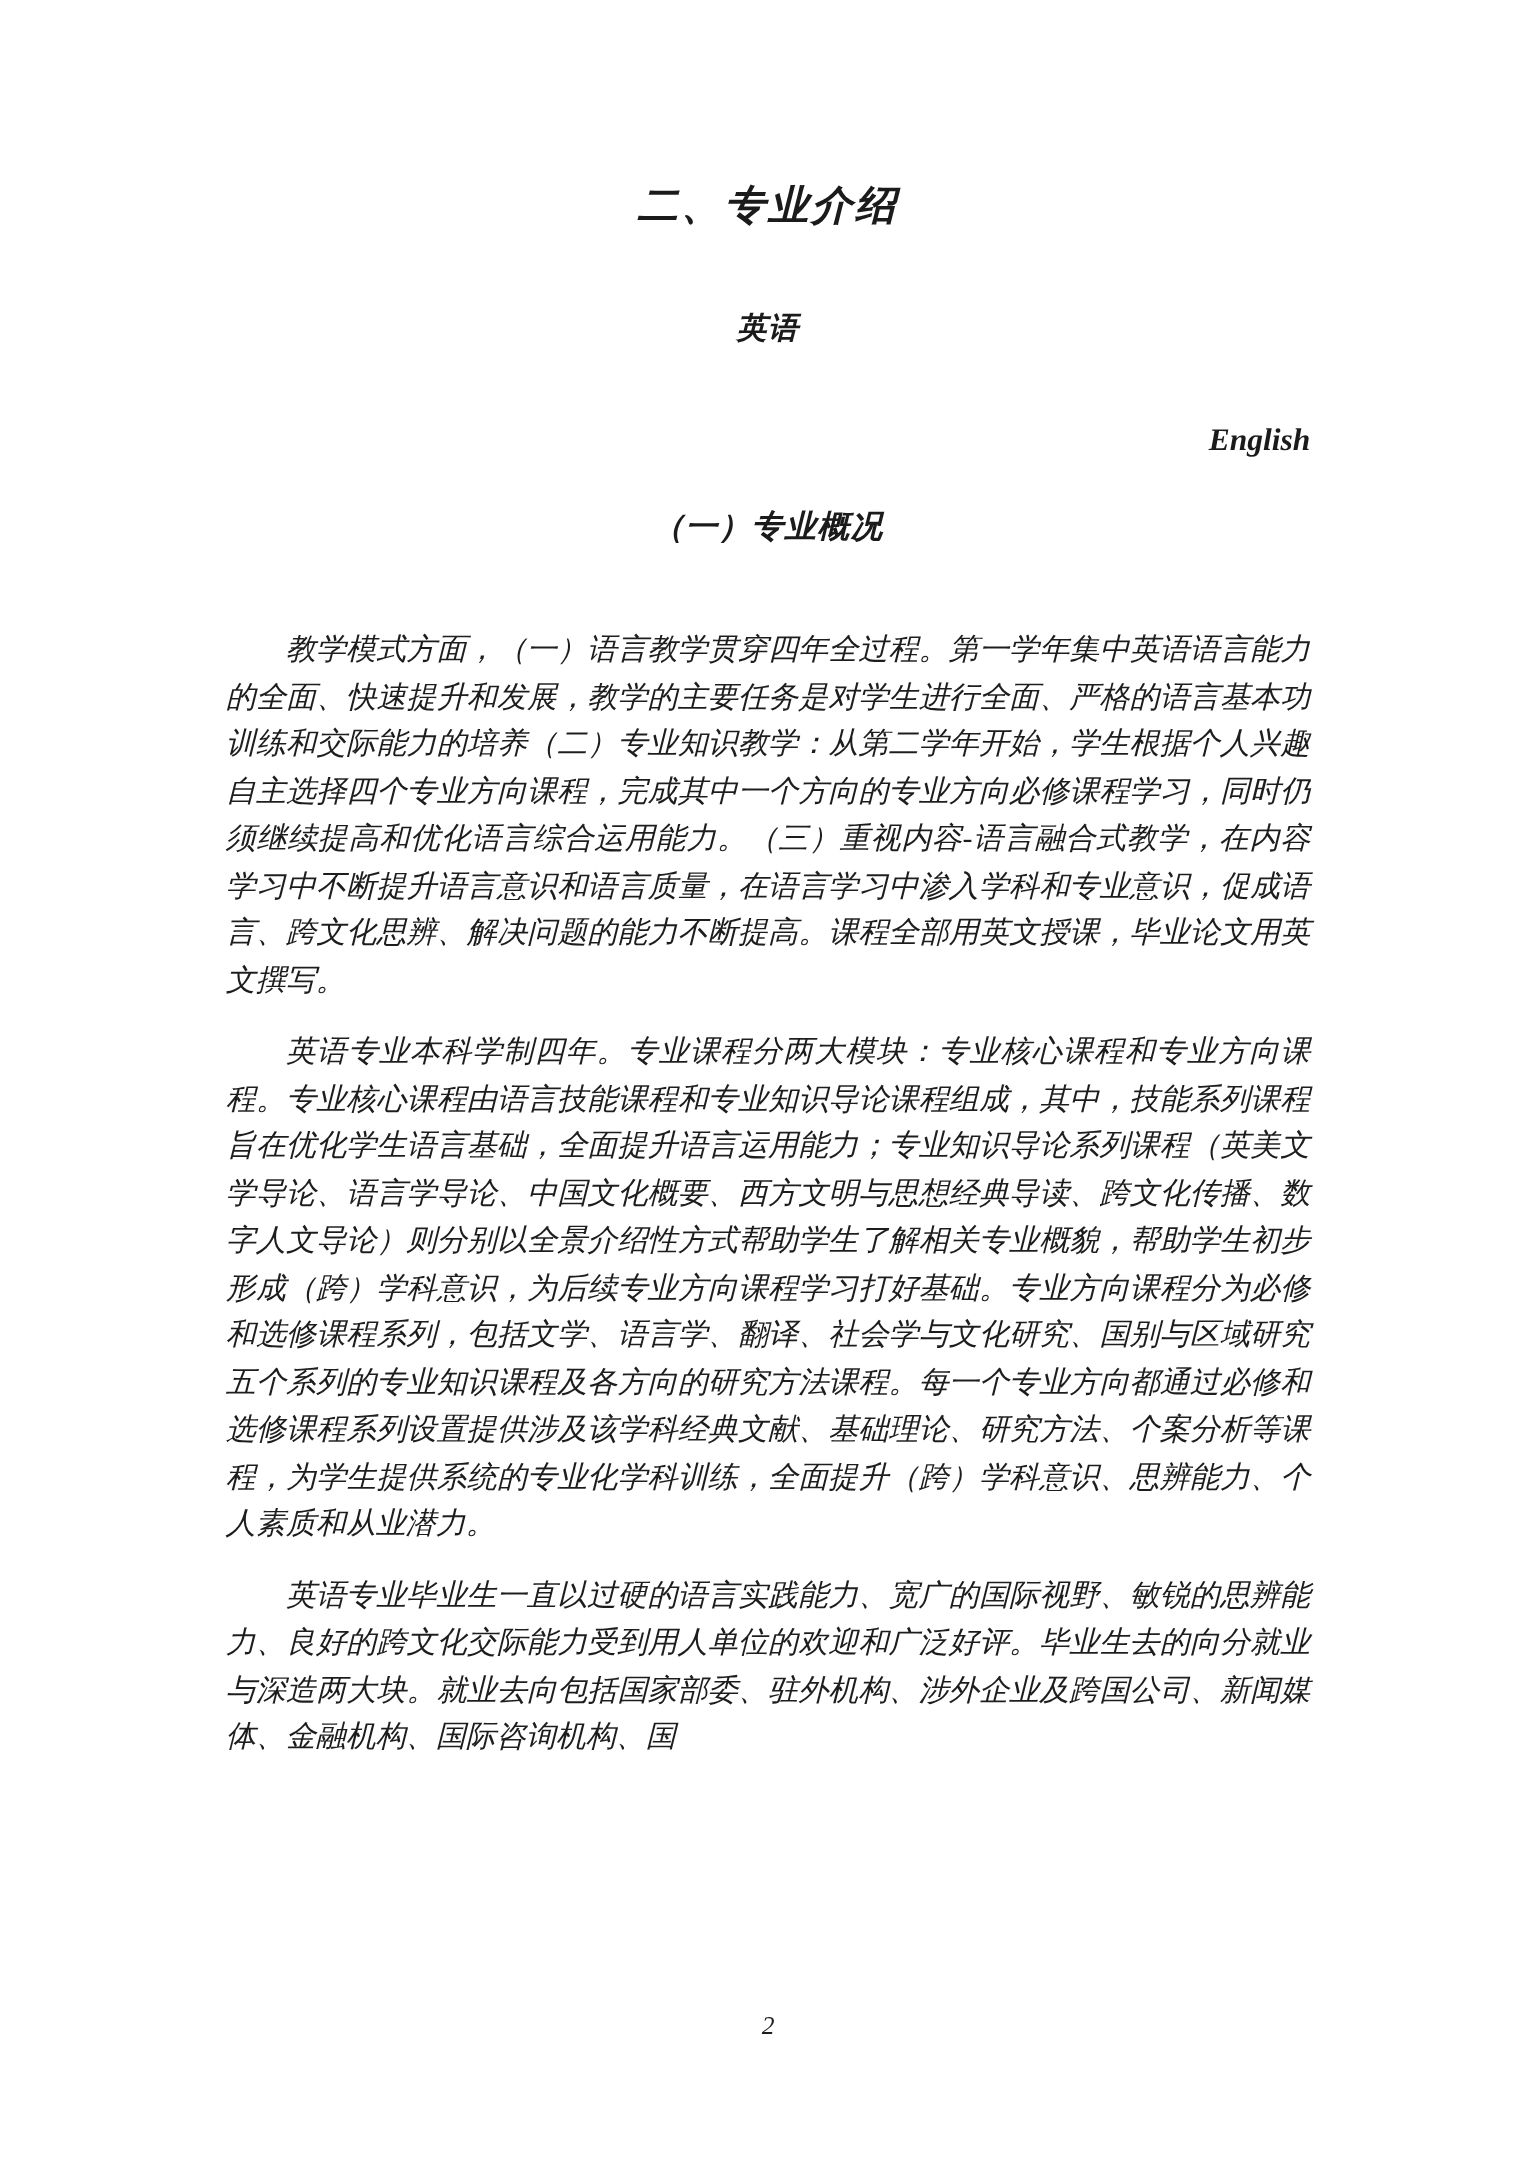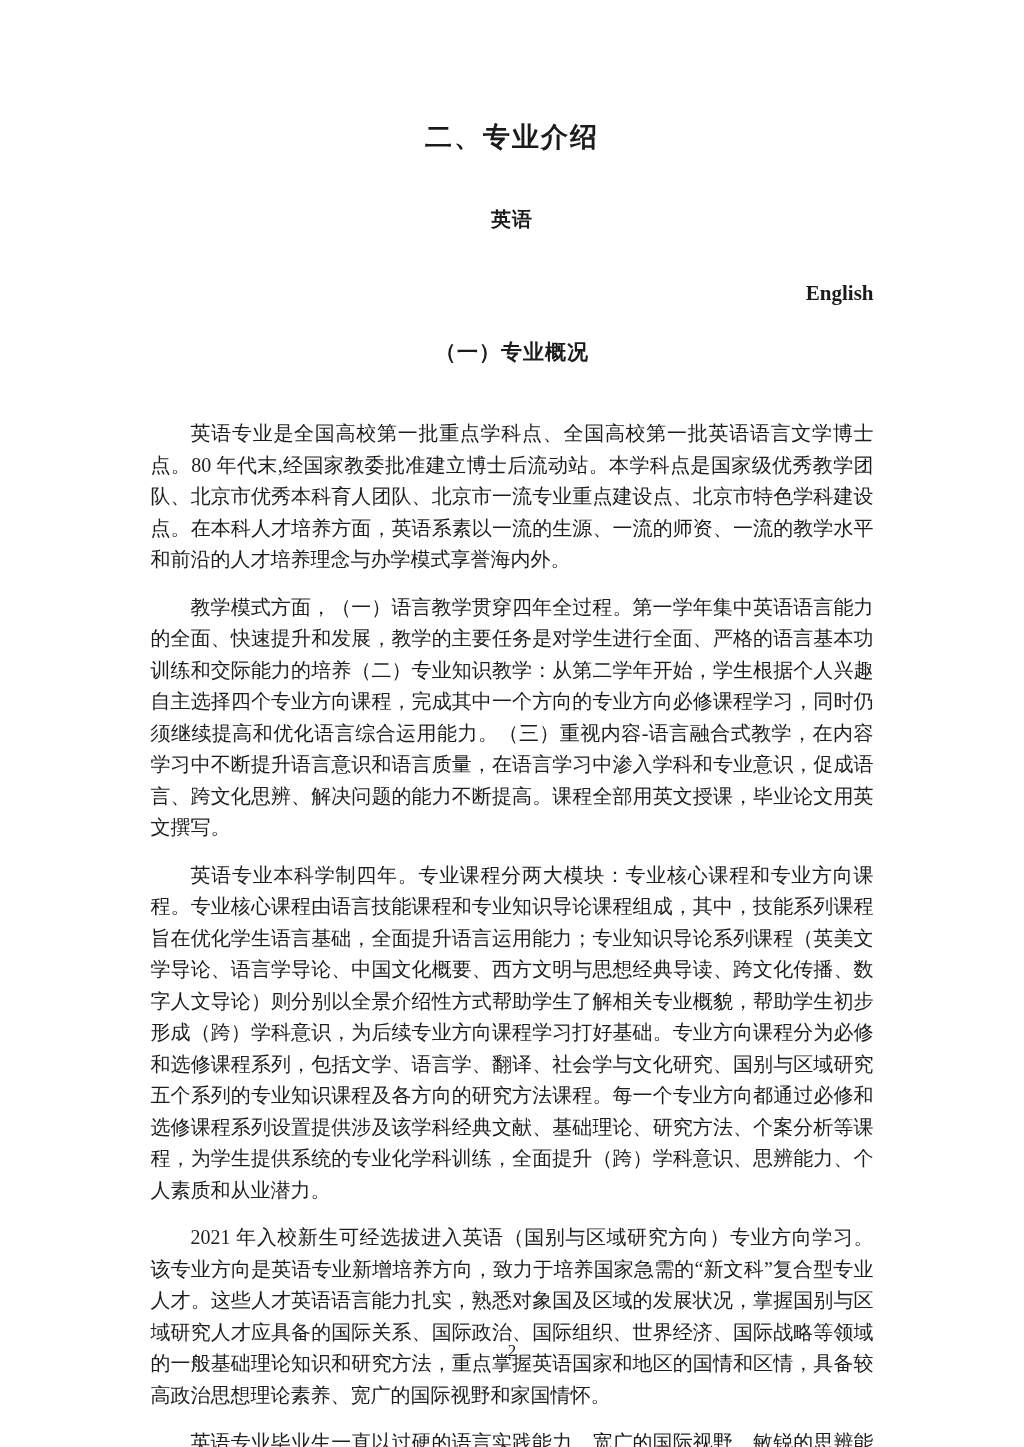--- a/index.html
+++ b/index.html
@@ -11,20 +11,21 @@
     position: relative;
     width: 923px;
     height: 1447px;
     margin: 0 auto;
     background: #ffffff;
     box-sizing: border-box;
     padding: 120px 100px 0 100px;
     color: #1d1d1d;
     font-family: "Liberation Serif", "DejaVu Serif", serif;
     overflow: hidden;
+    font-style: italic;
   }
   .doc-title {
     margin: 0;
     text-align: center;
     font-family: "Liberation Sans", "DejaVu Sans", sans-serif;
     font-weight: 700;
     font-size: 27px;
     line-height: 34px;
     letter-spacing: 2px;
     color: #1b1b1b;
@@ -93,22 +94,20 @@
 
   <h1 class="doc-title">二、专业介绍</h1>
 
   <h2 class="major-cn">英语</h2>
 
   <h3 class="major-en">English</h3>
 
   <h4 class="section-heading">（一）专业概况</h4>
 
   <div class="doc-body">
-    <p>英语专业是全国高校第一批重点学科点、全国高校第一批英语语言文学博士点。80 年代末,经国家教委批准建立博士后流动站。本学科点是国家级优秀教学团队、北京市优秀本科育人团队、北京市一流专业重点建设点、北京市特色学科建设点。在本科人才培养方面，英语系素以一流的生源、一流的师资、一流的教学水平和前沿的人才培养理念与办学模式享誉海内外。</p>
     <p>教学模式方面，（一）语言教学贯穿四年全过程。第一学年集中英语语言能力的全面、快速提升和发展，教学的主要任务是对学生进行全面、严格的语言基本功训练和交际能力的培养（二）专业知识教学：从第二学年开始，学生根据个人兴趣自主选择四个专业方向课程，完成其中一个方向的专业方向必修课程学习，同时仍须继续提高和优化语言综合运用能力。（三）重视内容-语言融合式教学，在内容学习中不断提升语言意识和语言质量，在语言学习中渗入学科和专业意识，促成语言、跨文化思辨、解决问题的能力不断提高。课程全部用英文授课，毕业论文用英文撰写。</p>
     <p>英语专业本科学制四年。专业课程分两大模块：专业核心课程和专业方向课程。专业核心课程由语言技能课程和专业知识导论课程组成，其中，技能系列课程旨在优化学生语言基础，全面提升语言运用能力；专业知识导论系列课程（英美文学导论、语言学导论、中国文化概要、西方文明与思想经典导读、跨文化传播、数字人文导论）则分别以全景介绍性方式帮助学生了解相关专业概貌，帮助学生初步形成（跨）学科意识，为后续专业方向课程学习打好基础。专业方向课程分为必修和选修课程系列，包括文学、语言学、翻译、社会学与文化研究、国别与区域研究五个系列的专业知识课程及各方向的研究方法课程。每一个专业方向都通过必修和选修课程系列设置提供涉及该学科经典文献、基础理论、研究方法、个案分析等课程，为学生提供系统的专业化学科训练，全面提升（跨）学科意识、思辨能力、个人素质和从业潜力。</p>
-    <p>2021 年入校新生可经选拔进入英语（国别与区域研究方向）专业方向学习。该专业方向是英语专业新增培养方向，致力于培养国家急需的“新文科”复合型专业人才。这些人才英语语言能力扎实，熟悉对象国及区域的发展状况，掌握国别与区域研究人才应具备的国际关系、国际政治、国际组织、世界经济、国际战略等领域的一般基础理论知识和研究方法，重点掌握英语国家和地区的国情和区情，具备较高政治思想理论素养、宽广的国际视野和家国情怀。</p>
     <p>英语专业毕业生一直以过硬的语言实践能力、宽广的国际视野、敏锐的思辨能力、良好的跨文化交际能力受到用人单位的欢迎和广泛好评。毕业生去的向分就业与深造两大块。就业去向包括国家部委、驻外机构、涉外企业及跨国公司、新闻媒体、金融机构、国际咨询机构、国</p>
   </div>
 
   <div class="page-number">2</div>
 
 </div>
 
 </body></html>

